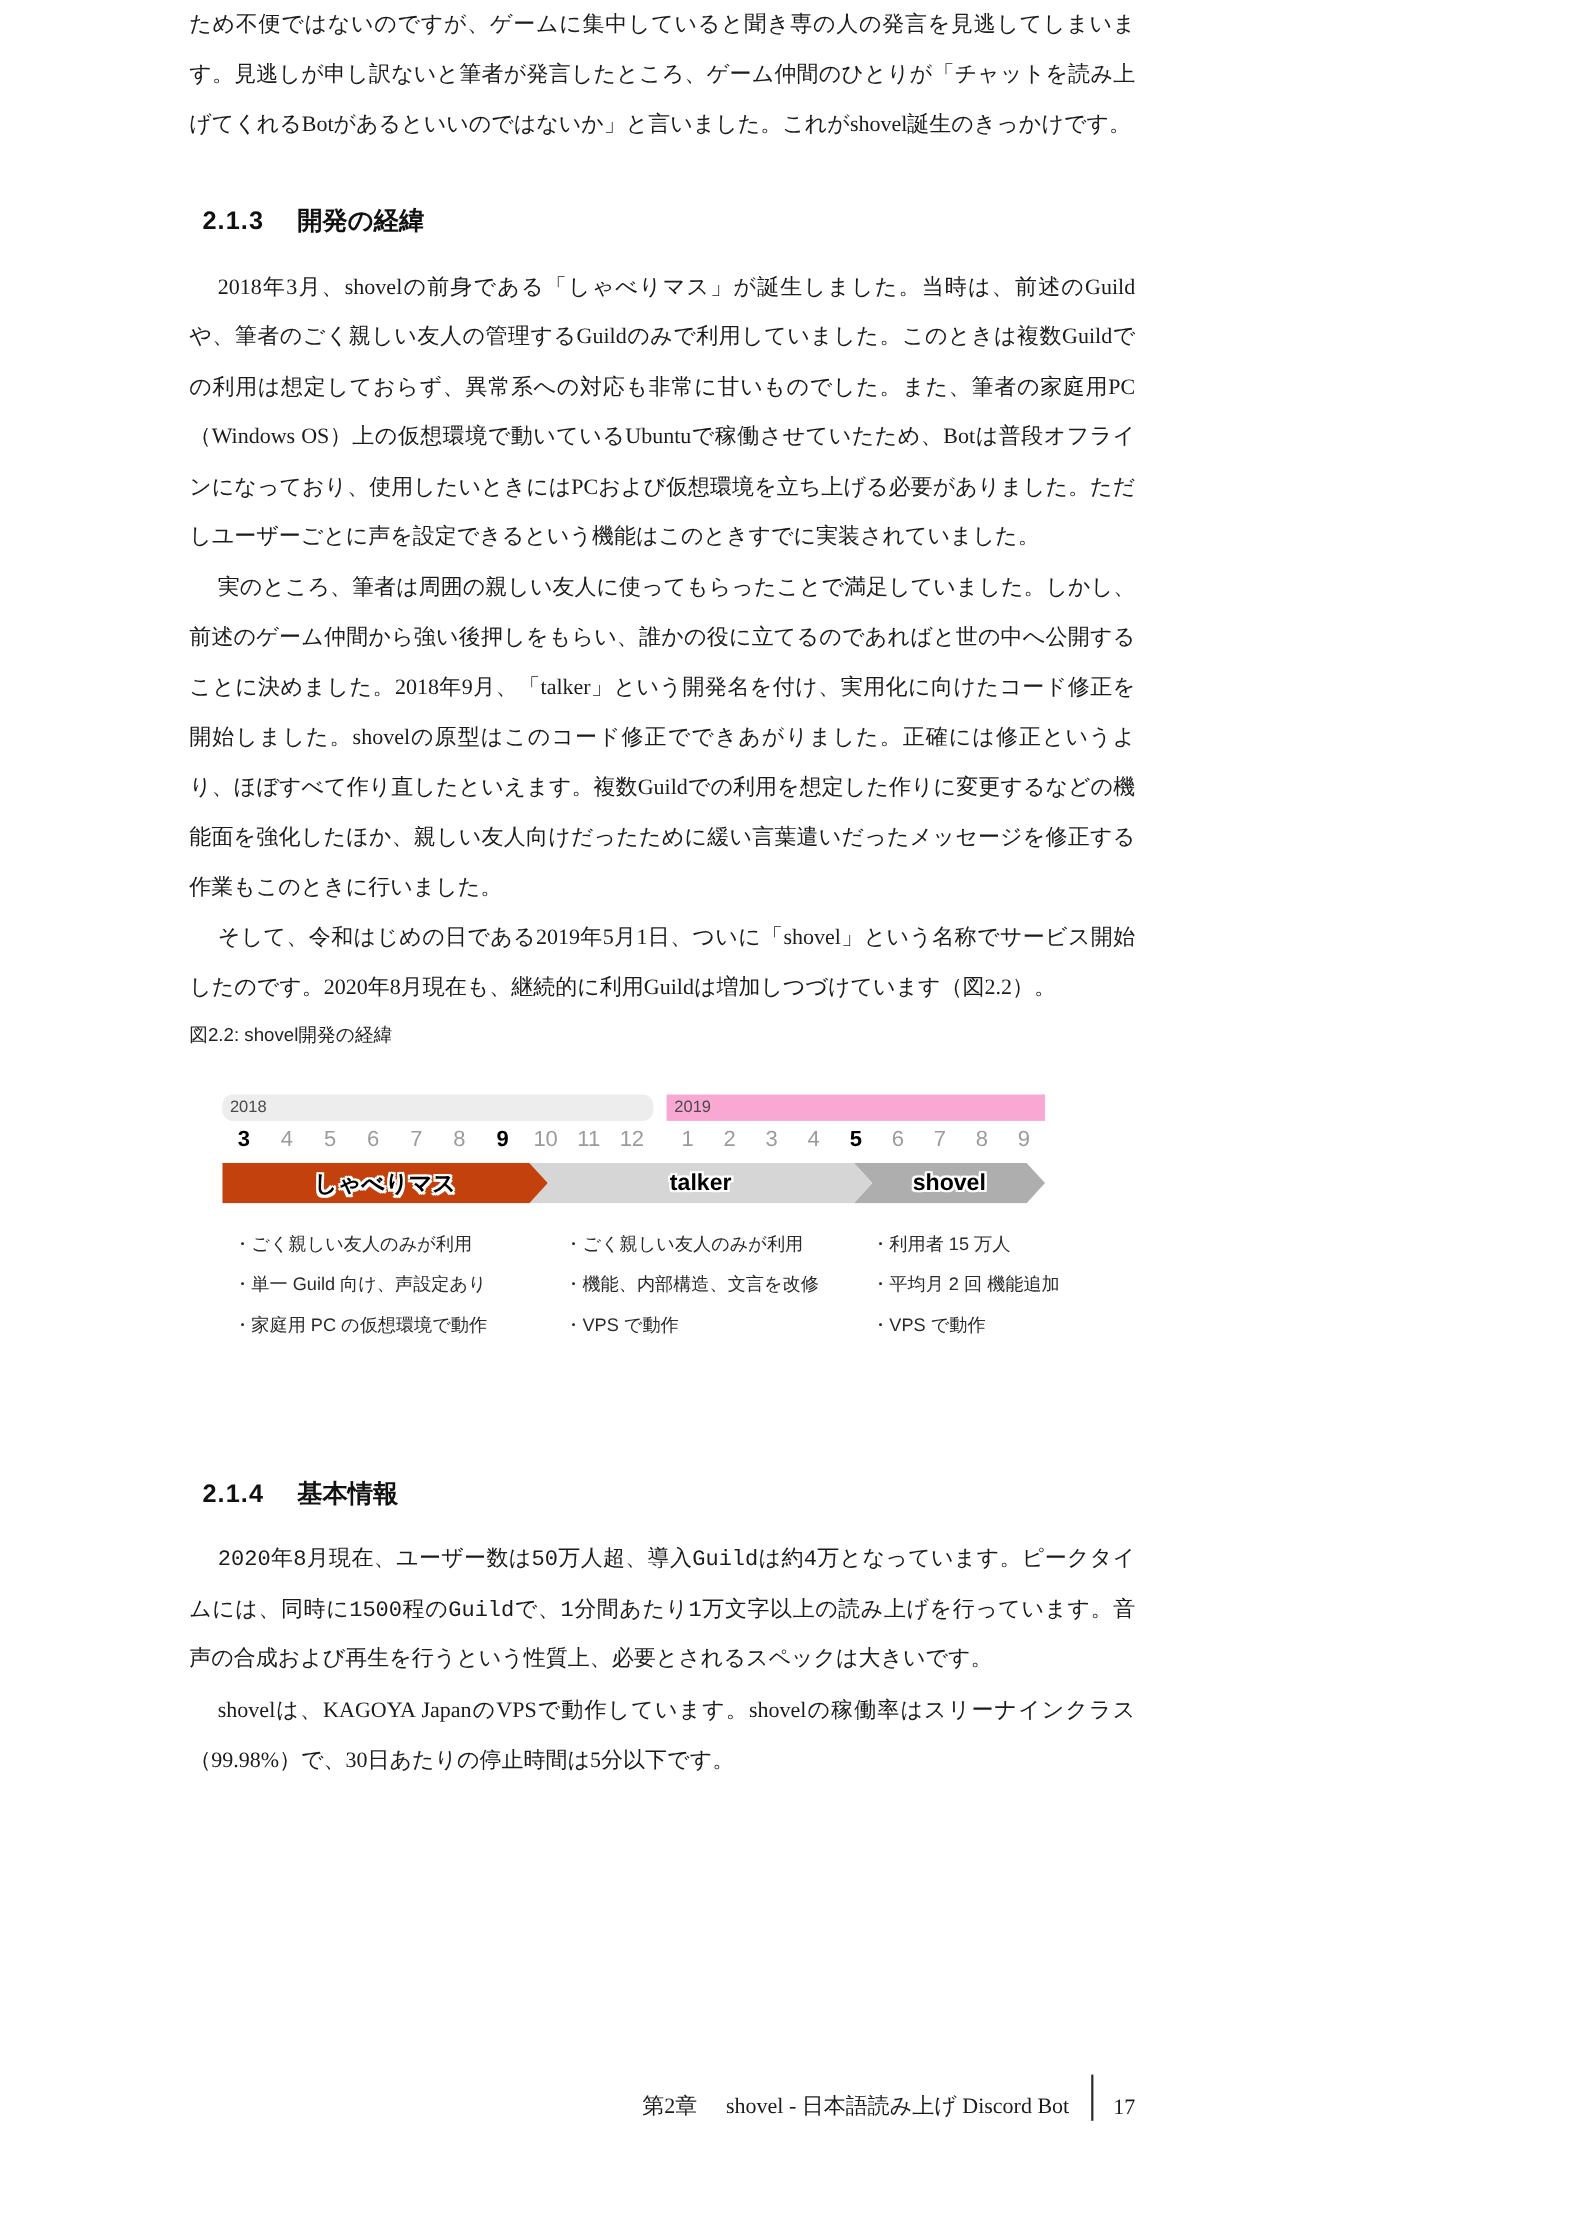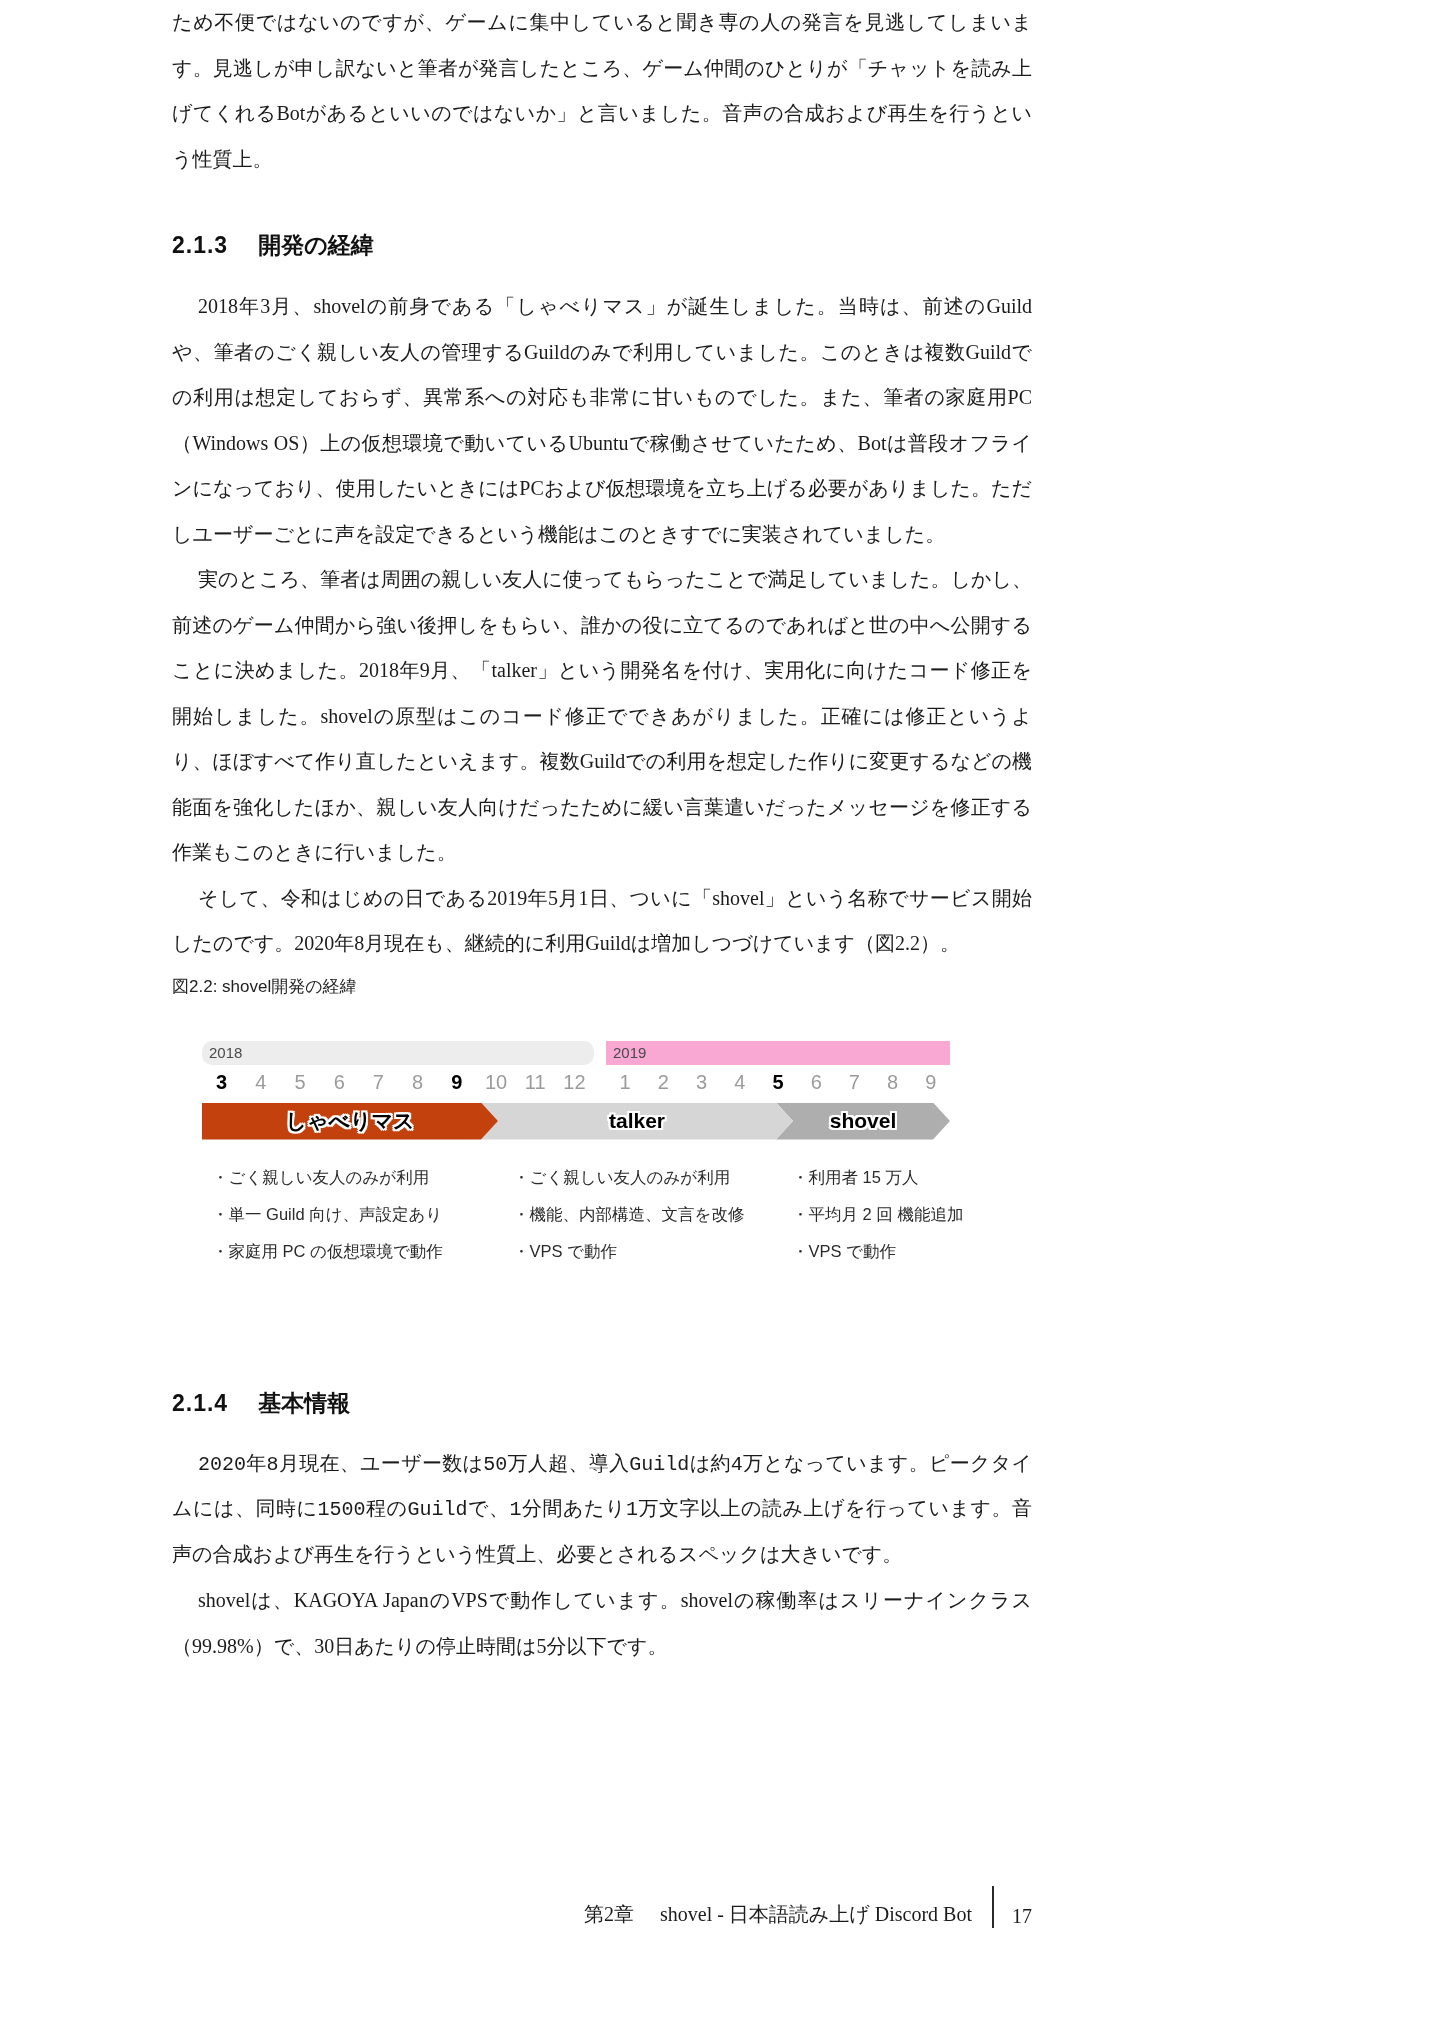--- a/index.html
+++ b/index.html
@@ -23,21 +23,21 @@
     text-align:justify;
     color:#1b1b1b;
   }
   p.indent{ text-indent:1.3em; }
   .intro{ margin-top:92px; }
   h2.sec-heading{
     font-family:"Liberation Sans","DejaVu Sans",sans-serif;
     font-size:23px;
     font-weight:bold;
     color:#111;
-    margin:0;
+    margin:12px;
     line-height:30px;
   }
   .sec-heading .sec-num{ display:inline-block; margin-right:30px; letter-spacing:1px;}
   #heading-dev{ margin-top:48px; }
   #para-dev-1{ margin-top:24px; }
   #heading-info{ margin-top:142px; }
   #para-info-1{ margin-top:24px;font-family:Liberation Mono, monospace; }
   .fig-caption{
     margin-top:8px;
     font-family:"Liberation Sans","DejaVu Sans",sans-serif;
@@ -131,21 +131,21 @@
     background:#2a2a2a;
     margin-left:20px;margin-right:18px;
   }
   .footer .pagenum{ font-size:20px; }
 </style>
 </head>
 <body>
 
 <div class="content">
 
-  <p class="body-text intro">ため不便ではないのですが、ゲームに集中していると聞き専の人の発言を見逃してしまいます。見逃しが申し訳ないと筆者が発言したところ、ゲーム仲間のひとりが「チャットを読み上げてくれるBotがあるといいのではないか」と言いました。音声の合成および再生を行うという性質上。</p>
+  <p class="body-text intro">ため不便ではないのですが、ゲームに集中していると聞き専の人の発言を見逃してしまいます。見逃しが申し訳ないと筆者が発言したところ、ゲーム仲間のひとりが「チャットを読み上げてくれるBotがあるといいのではないか」と言いました。これがshovel誕生のきっかけです。</p>
 
   <h2 class="sec-heading" id="heading-dev">
     <span class="sec-num">2.1.3</span><span>開発の経緯</span>
   </h2>
 
   <p class="body-text indent" id="para-dev-1">2018年3月、shovelの前身である「しゃべりマス」が誕生しました。当時は、前述のGuildや、筆者のごく親しい友人の管理するGuildのみで利用していました。このときは複数Guildでの利用は想定しておらず、異常系への対応も非常に甘いものでした。また、筆者の家庭用PC（Windows OS）上の仮想環境で動いているUbuntuで稼働させていたため、Botは普段オフラインになっており、使用したいときにはPCおよび仮想環境を立ち上げる必要がありました。ただしユーザーごとに声を設定できるという機能はこのときすでに実装されていました。</p>
   <p class="body-text indent">実のところ、筆者は周囲の親しい友人に使ってもらったことで満足していました。しかし、前述のゲーム仲間から強い後押しをもらい、誰かの役に立てるのであればと世の中へ公開することに決めました。2018年9月、「talker」という開発名を付け、実用化に向けたコード修正を開始しました。shovelの原型はこのコード修正でできあがりました。正確には修正というより、ほぼすべて作り直したといえます。複数Guildでの利用を想定した作りに変更するなどの機能面を強化したほか、親しい友人向けだったために緩い言葉遣いだったメッセージを修正する作業もこのときに行いました。</p>
   <p class="body-text indent">そして、令和はじめの日である2019年5月1日、ついに「shovel」という名称でサービス開始したのです。2020年8月現在も、継続的に利用Guildは増加しつづけています（図2.2）。</p>
 
   <div class="fig-caption">図2.2: shovel開発の経緯</div>

